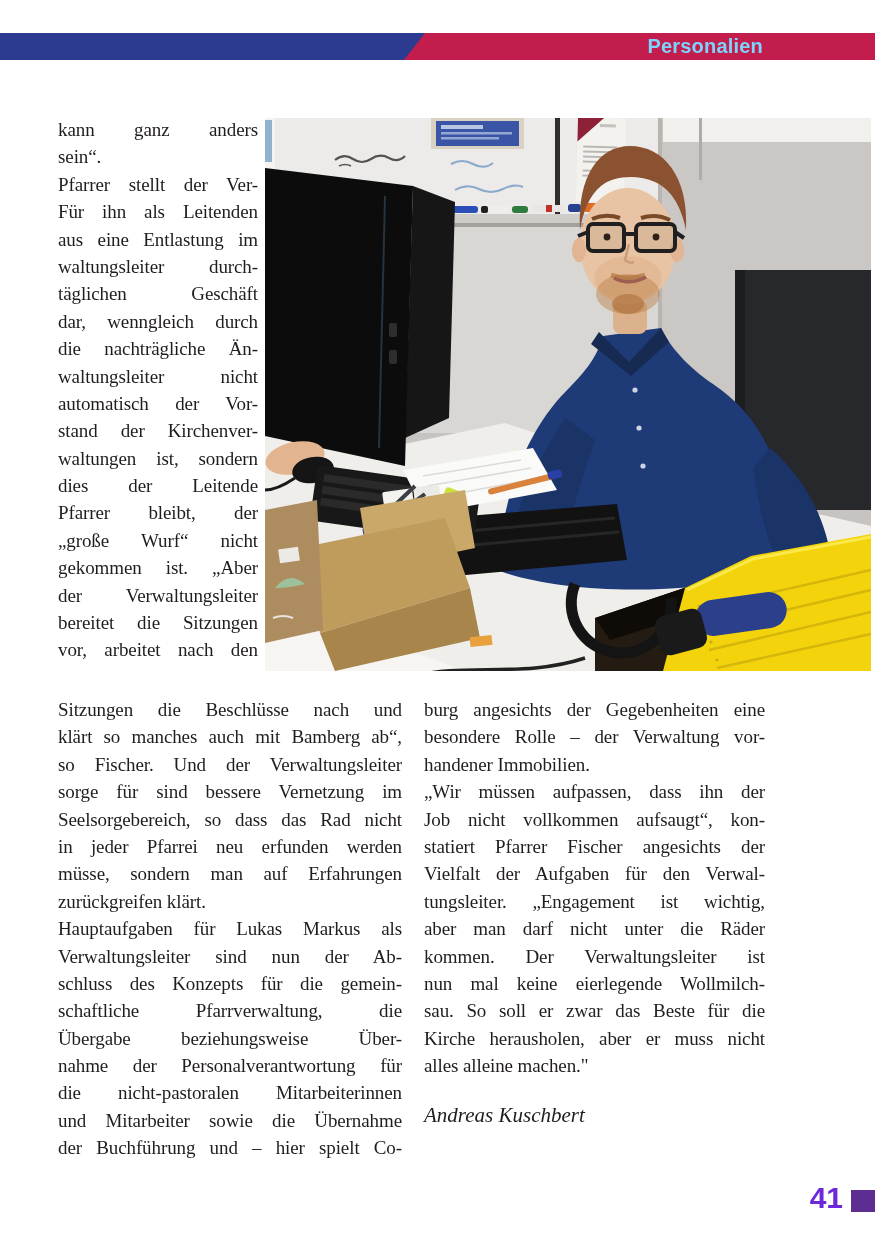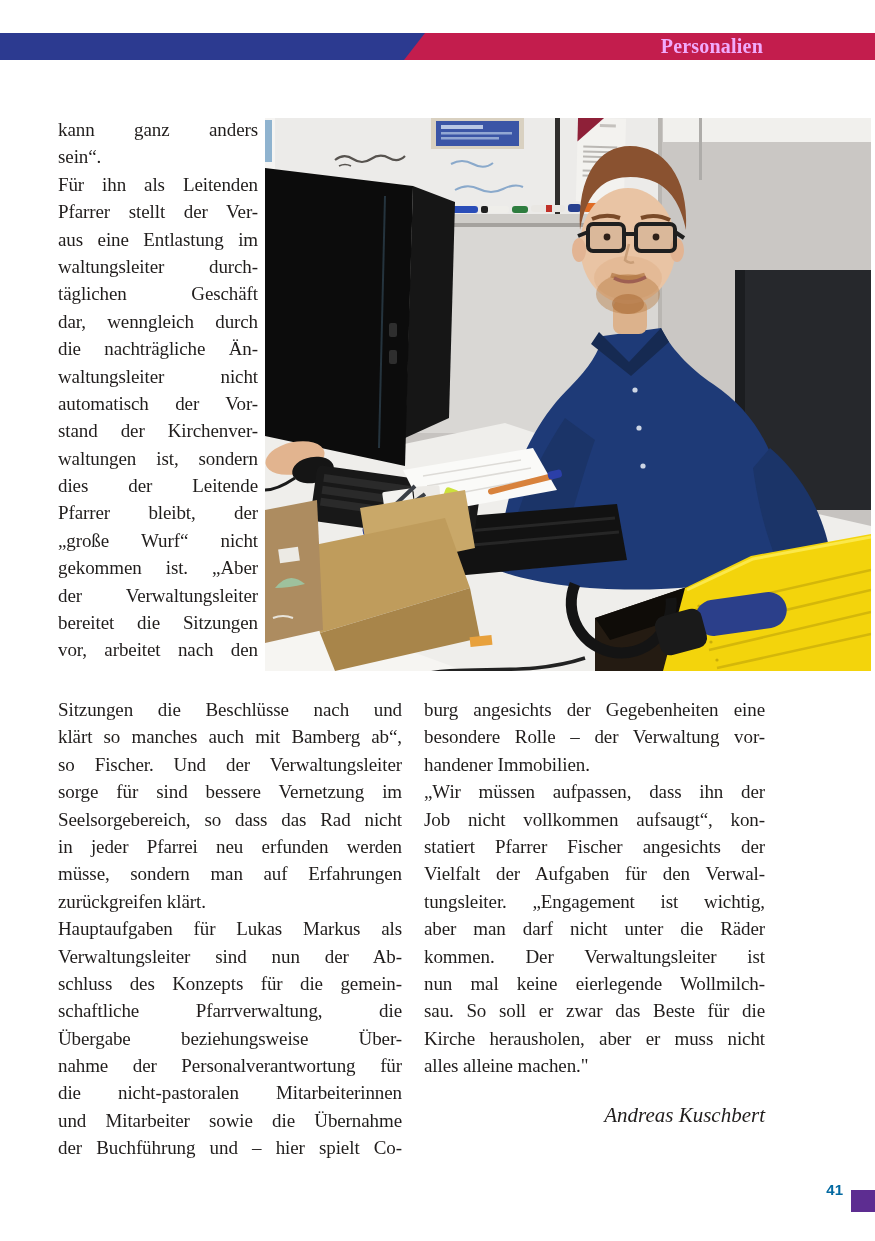--- a/index.html
+++ b/index.html
@@ -4,57 +4,57 @@
 <style>
   html,body{margin:0;padding:0;background:#fff;}
   #page{
     position:relative;width:875px;height:1241px;background:#ffffff;overflow:hidden;
     font-family:"Liberation Serif",serif;color:var(--text,#201d1c);
   }
   
   .topbar{position:absolute;left:0;top:33px;width:875px;height:27px;background:var(--header_blue,#2c3a90);}
   .topbar-red{position:absolute;left:0;top:0;width:875px;height:27px;background:var(--header_red,#c31d4d);
     clip-path:polygon(425px 0,875px 0,875px 100%,404px 100%);}
-  .topbar-label{position:absolute;top:0;right:112px;line-height:27px;color:#f0abfc;
-    font-family:Liberation Serif, serif;font-weight:700;font-size:20px;letter-spacing:.2px;}
+  .topbar-label{position:absolute;top:0;right:112px;line-height:27px;color:#7dd3fc;
+    font-family:Liberation Sans, sans-serif;font-weight:700;font-size:20px;letter-spacing:.2px;}
   
   .col{position:absolute;font-size:19px;line-height:27.4px;letter-spacing:-0.1px;}
   .col .line{text-align:justify;text-align-last:justify;height:27.4px;overflow:hidden;}
   .col .line.endline{text-align-last:left;}
   .col-narrow{left:58px;top:116px;width:200px;}
   .col-left{left:58px;top:696px;width:344px;}
   .col-right{left:424px;top:696px;width:341px;}
-  .byline{position:absolute;left:424px;top:1103px;width:341px;text-align:right;
+  .byline{position:absolute;left:424px;top:1103px;width:341px;
     font-style:italic;font-size:21px;}
   
   .photo{position:absolute;left:265px;top:118px;width:606px;height:553px;margin:0;}
   .photo svg{display:block;width:100%;height:100%;}
   
   .pageno{position:absolute;right:32px;top:1181px;font-family:"Liberation Sans",sans-serif;
-    font-weight:700;font-size:15px;color:#0369a1;margin-left:28px;}
+    font-weight:700;font-size:30px;color:#6d28d9;margin-left:28px;}
   .pagemark{position:absolute;left:851px;top:1190px;width:24px;height:22px;background:var(--marker_purple,#5d2d91);}
 </style>
 </head>
 <body>
 
 <div id="page" style="--header_blue: #2c3a90; --header_red: #c31d4d; --marker_purple: #5d2d91; --text: #201d1c;">
 
   <div class="topbar">
     <div class="topbar-red"></div>
     <span class="topbar-label">Personalien</span>
   </div>
 
   <div class="col col-narrow">
       <div class="para">
         <div class="line">kann ganz anders</div>
         <div class="line endline">sein“.</div>
       </div>
       <div class="para">
+        <div class="line">Pfarrer stellt der Ver-</div>
         <div class="line">Für ihn als Leitenden</div>
-        <div class="line">Pfarrer stellt der Ver-</div>
         <div class="line">aus eine Entlastung im</div>
         <div class="line">waltungsleiter durch-</div>
         <div class="line">täglichen Geschäft</div>
         <div class="line">dar, wenngleich durch</div>
         <div class="line">die nachträgliche Än-</div>
         <div class="line">waltungsleiter nicht</div>
         <div class="line">automatisch der Vor-</div>
         <div class="line">stand der Kirchenver-</div>
         <div class="line">waltungen ist, sondern</div>
         <div class="line">dies der Leitende</div>

